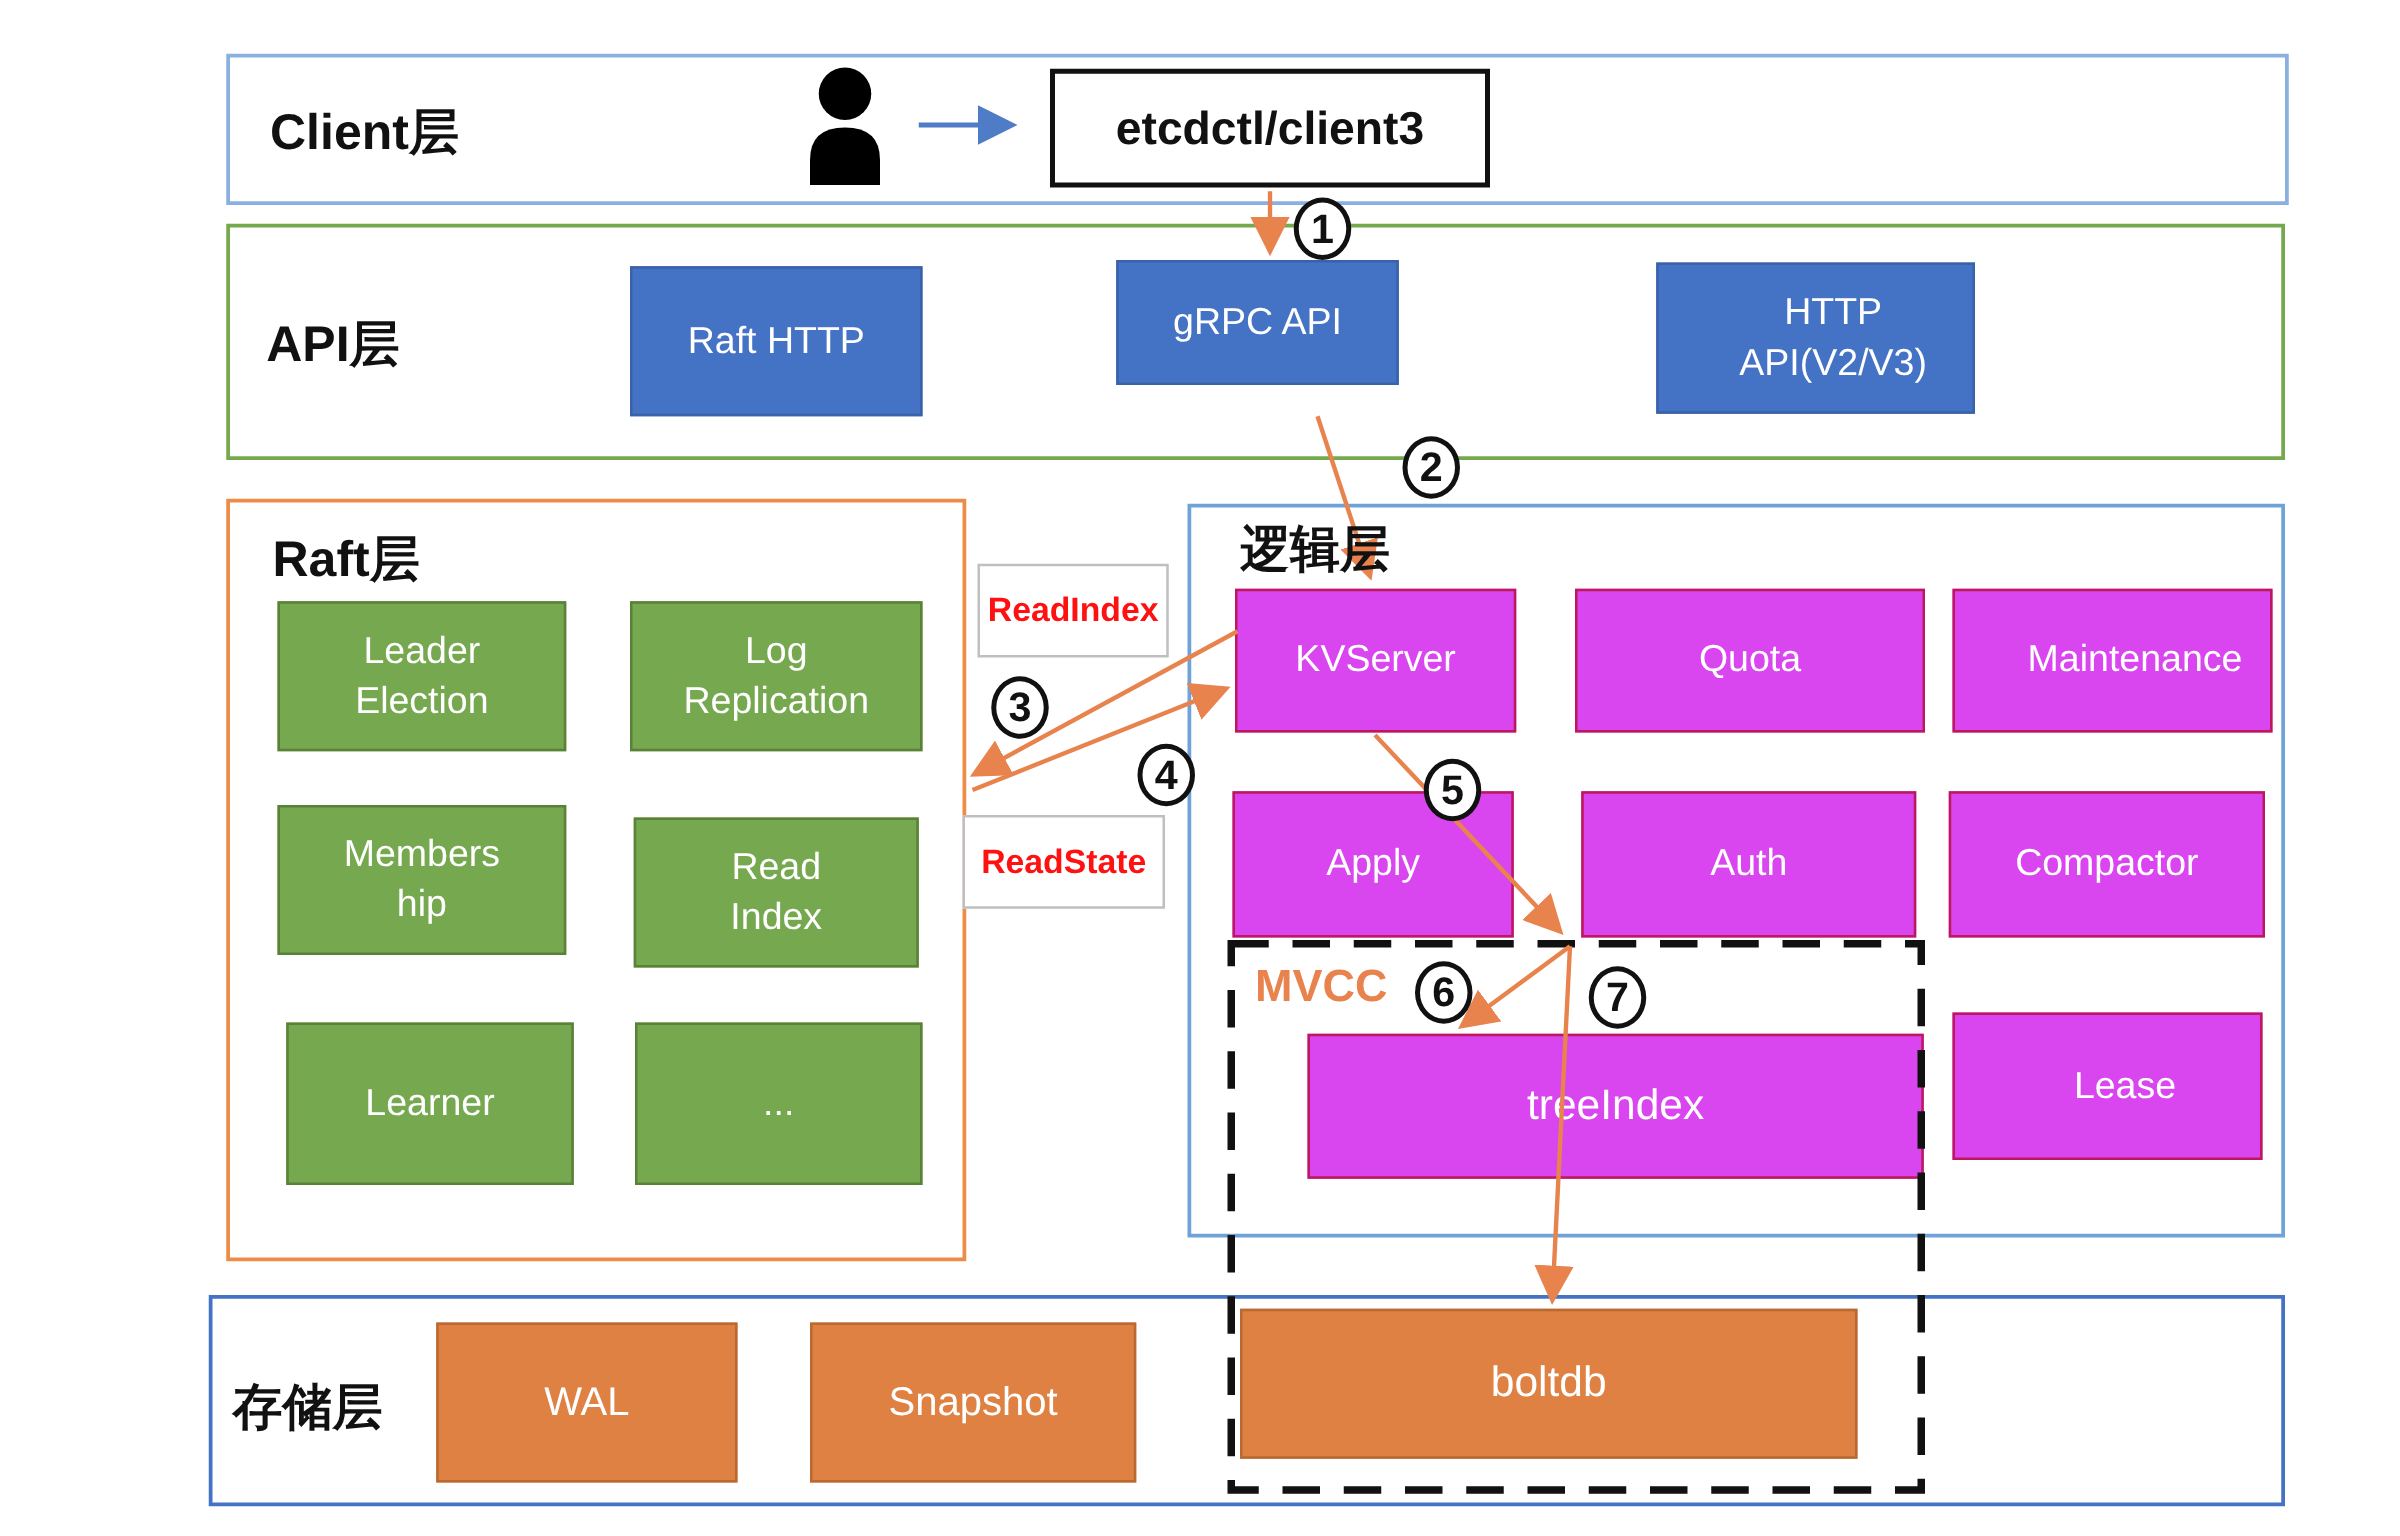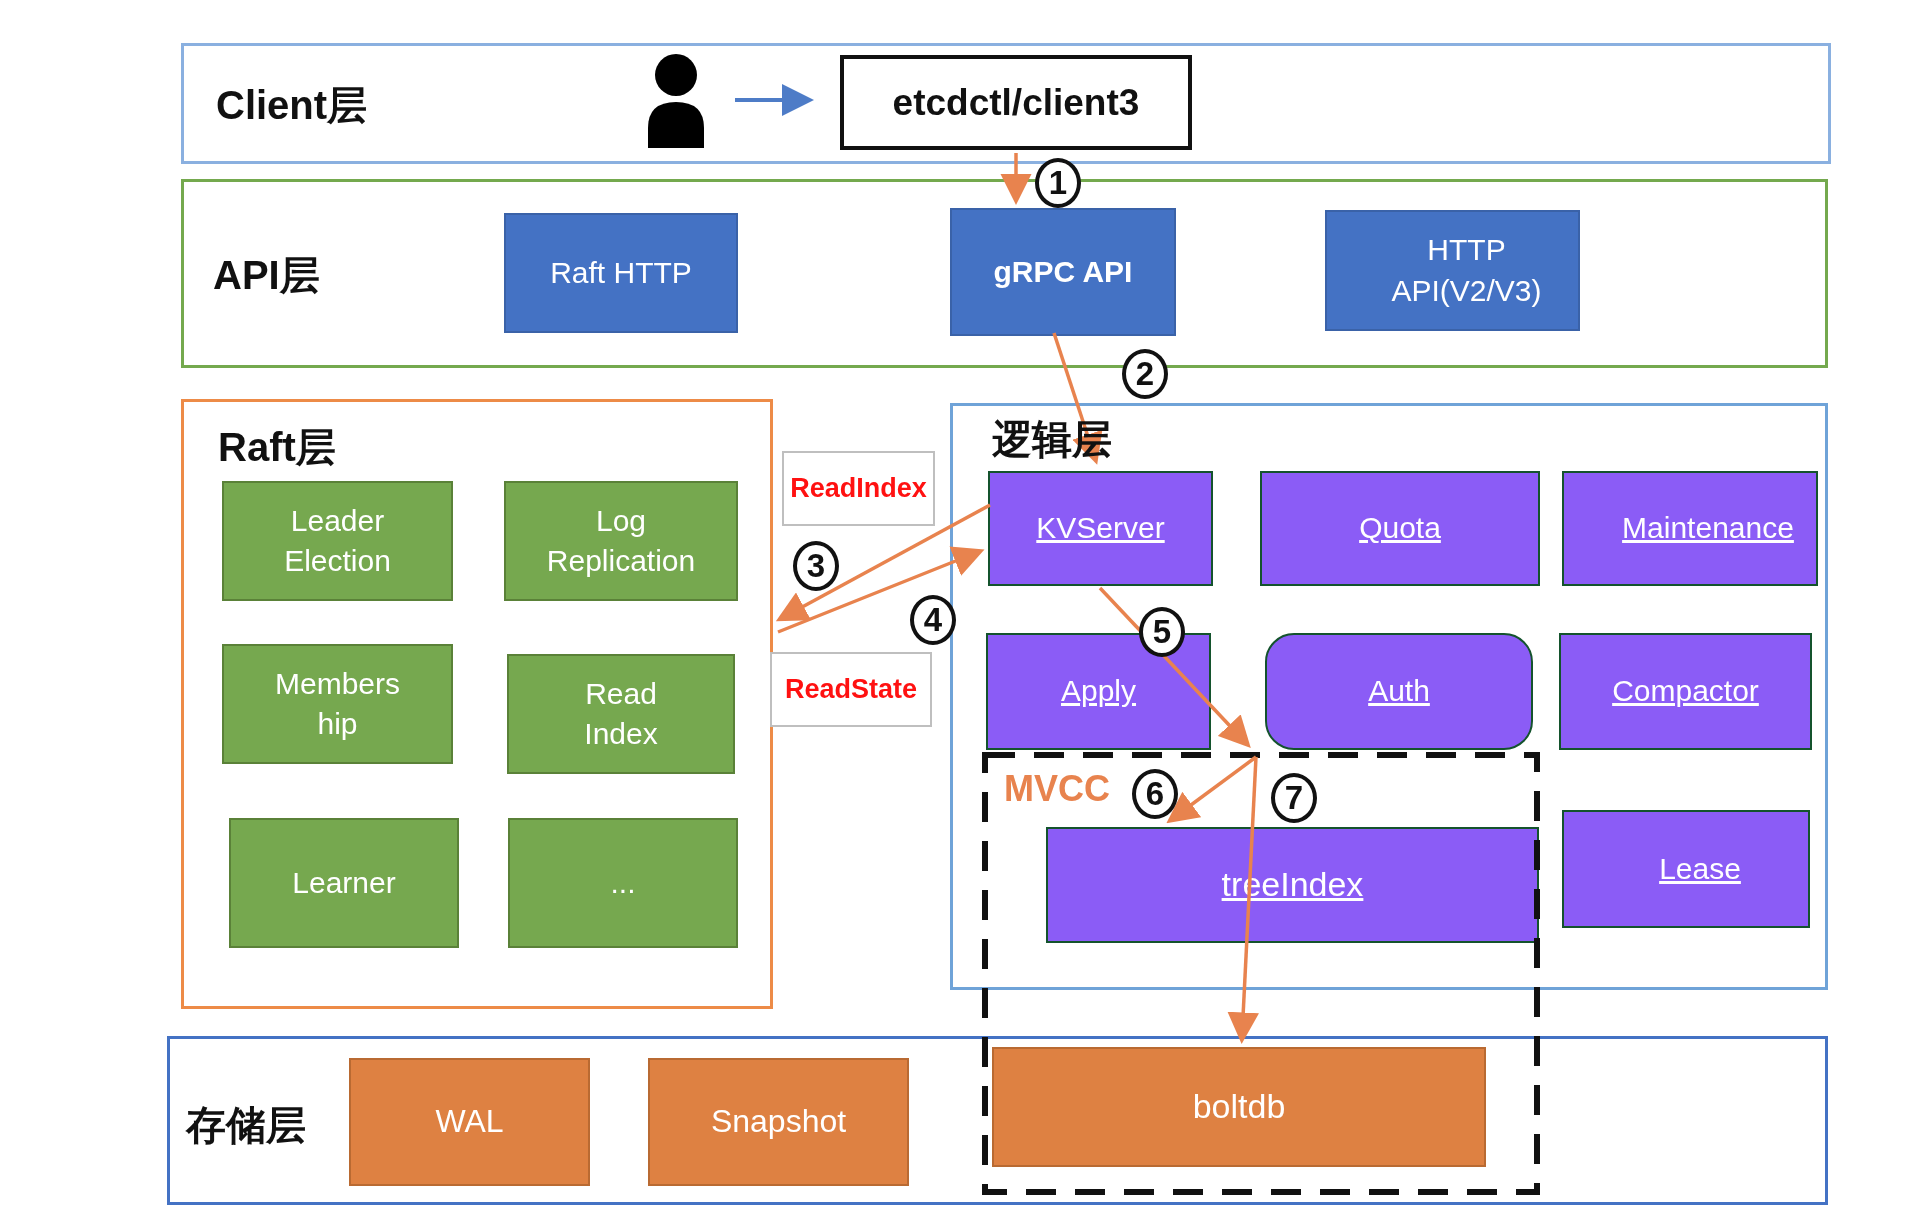--- a/index.html
+++ b/index.html
@@ -11,21 +11,21 @@
   .layer-title{
     position:absolute;font-size:40px;font-weight:600;color:#111;letter-spacing:0;
     white-space:nowrap;z-index:4;
   }
   .node{
     position:absolute;box-sizing:border-box;display:flex;align-items:center;justify-content:center;
     text-align:center;color:#ffffff;font-size:30px;font-weight:500;line-height:1.35;
     white-space:pre-line;z-index:2;
   }
   .node-dkblue{background:#4472C4;border:2px solid #3A62A8;}
-  .node-ltblue{background:#8b5cf6;border:2px solid #14532d;text-decoration:underline;}
+  .node-ltblue{background:#d946ef;border:2px solid #be185d;}
   .node-green{background:#76A84F;border:2px solid #5A8138;}
   .node-orange{background:#DE8142;border:2px solid #B96A32;}
   .node-plain{background:#ffffff;border:4px solid #111111;color:#111111;font-weight:600;}
   .annotation{
     position:absolute;box-sizing:border-box;background:#ffffff;border:2px solid #BFBFBF;
     display:flex;align-items:center;justify-content:center;
     color:#FF1111;font-size:27px;font-weight:bold;z-index:4;
   }
   .step-circle{
     position:absolute;width:46px;height:50px;border:4px solid #111111;border-radius:50%;
@@ -56,40 +56,40 @@
   <div class="layer-title" style="left:186px;top:1098px;">存储层</div>
 
   <svg class="person" style="left:640px;top:52px;" width="72" height="96" viewBox="0 0 72 96">
     <circle cx="36" cy="23" r="21" fill="#000000"></circle>
     <path d="M8 96 L8 76 Q8 50 36 50 Q64 50 64 76 L64 96 Z" fill="#000000"></path>
   </svg>
 
   <div class="node node-plain" style="left:840px;top:55px;width:352px;height:95px;font-size:37px;">etcdctl/client3</div>
 
   <div class="node node-dkblue" style="left:504px;top:213px;width:234px;height:120px;">Raft HTTP</div>
-  <div class="node node-dkblue" style="left:950px;top:208px;width:226px;height:128px;font-weight:bold;">gRPC API</div>
+  <div class="node node-dkblue" style="left:893px;top:208px;width:226px;height:100px;">gRPC API</div>
   <div class="node node-dkblue" style="left:1325px;top:210px;width:255px;height:121px;padding-left:28px;">HTTP
 API(V2/V3)</div>
 
   <div class="node node-green" style="left:222px;top:481px;width:231px;height:120px;">Leader
 Election</div>
   <div class="node node-green" style="left:504px;top:481px;width:234px;height:120px;">Log
 Replication</div>
   <div class="node node-green" style="left:222px;top:644px;width:231px;height:120px;">Members
 hip</div>
   <div class="node node-green" style="left:507px;top:654px;width:228px;height:120px;">Read
 Index</div>
   <div class="node node-green" style="left:229px;top:818px;width:230px;height:130px;">Learner</div>
   <div class="node node-green" style="left:508px;top:818px;width:230px;height:130px;">...</div>
 
   <div class="node node-ltblue" style="left:988px;top:471px;width:225px;height:115px;">KVServer</div>
   <div class="node node-ltblue" style="left:1260px;top:471px;width:280px;height:115px;">Quota</div>
   <div class="node node-ltblue" style="left:1562px;top:471px;width:256px;height:115px;padding-left:36px;">Maintenance</div>
   <div class="node node-ltblue" style="left:986px;top:633px;width:225px;height:117px;">Apply</div>
-  <div class="node node-ltblue" style="left:1265px;top:633px;width:268px;height:117px;border-radius:29px;">Auth</div>
+  <div class="node node-ltblue" style="left:1265px;top:633px;width:268px;height:117px;">Auth</div>
   <div class="node node-ltblue" style="left:1559px;top:633px;width:253px;height:117px;">Compactor</div>
   <div class="node node-ltblue" style="left:1046px;top:827px;width:493px;height:116px;font-size:34px;">treeIndex</div>
   <div class="node node-ltblue" style="left:1562px;top:810px;width:248px;height:118px;padding-left:28px;">Lease</div>
 
   <div class="mvcc-label" style="left:1004px;top:768px;">MVCC</div>
 
   <div class="node node-orange" style="left:648px;top:1058px;width:261px;height:128px;font-size:32px;">Snapshot</div>
   <div class="node node-orange" style="left:349px;top:1058px;width:241px;height:128px;font-size:32px;">WAL</div>
   <div class="node node-orange" style="left:992px;top:1047px;width:494px;height:120px;font-size:34px;">boltdb</div>
 

